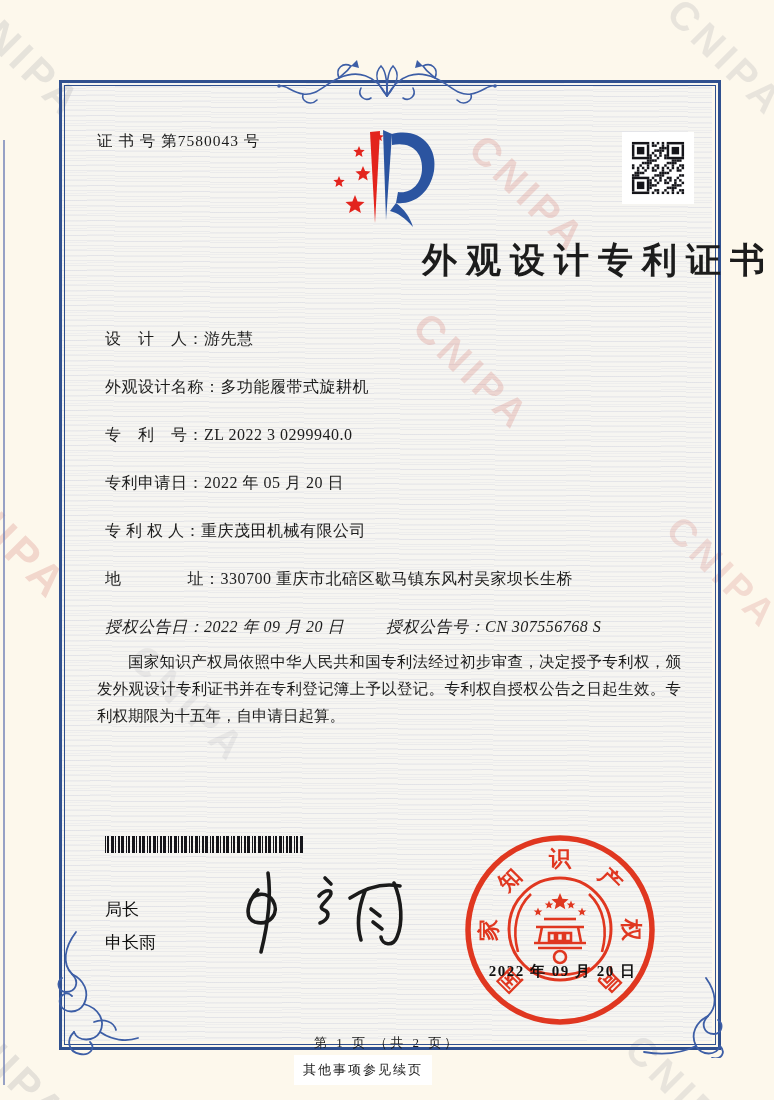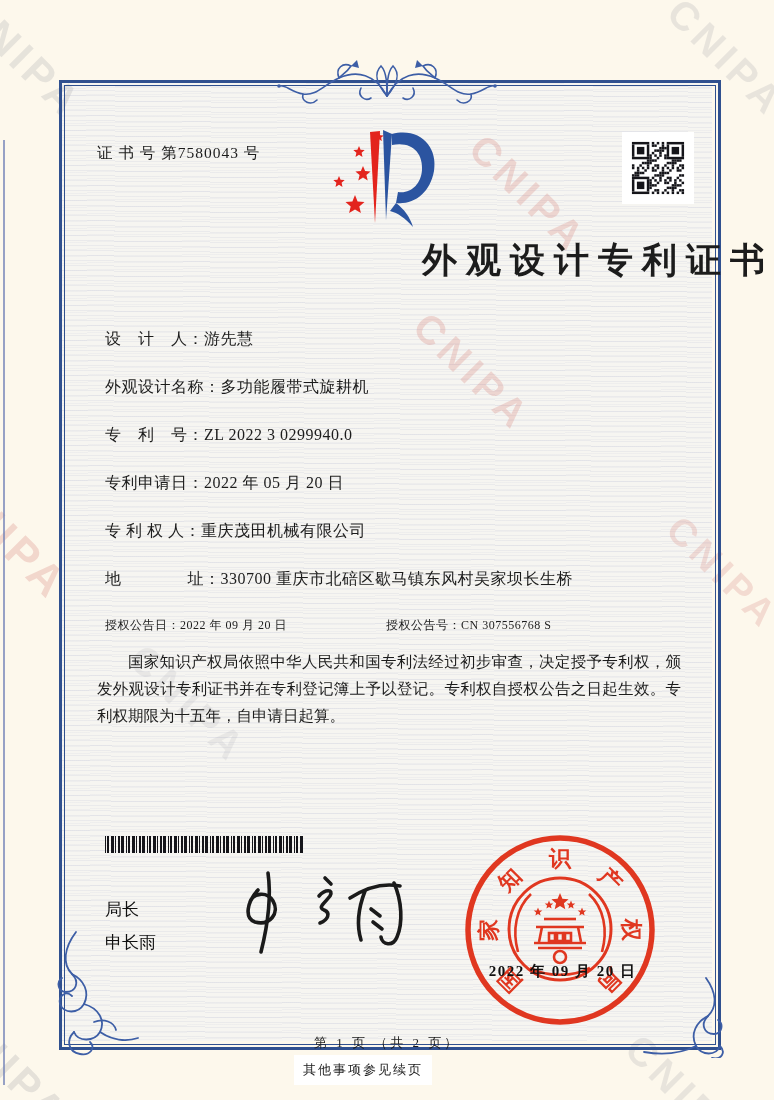--- a/index.html
+++ b/index.html
@@ -13,29 +13,29 @@
   .texture{left:62px;top:83px;width:650px;height:958px;z-index:0;
     background:
       repeating-linear-gradient(0.6deg, rgba(108,118,176,.085) 0 1px, rgba(0,0,0,0) 1px 5px),
       repeating-linear-gradient(-0.6deg, rgba(108,118,176,.055) 0 1px, rgba(0,0,0,0) 1px 7px),
       #f6f5f1;}
   .wm{position:absolute;z-index:1;font-family:"Liberation Sans","DejaVu Sans",sans-serif;
       font-weight:bold;letter-spacing:5px;transform:rotate(45deg);transform-origin:left top;
       pointer-events:none;white-space:nowrap;}
   .edge-line{left:3px;top:140px;width:2px;height:945px;background:#7484b8;opacity:.75;z-index:1;}
   
-  .cert-no{left:97px;top:131px;font-size:15.5px;letter-spacing:1px;z-index:3;margin-top:12px;}
+  .cert-no{left:97px;top:131px;font-size:15.5px;letter-spacing:1px;z-index:3;}
   .logo{left:322px;top:121px;width:135px;height:112px;z-index:3;}
   .qr{left:622px;top:132px;width:72px;height:72px;background:#fff;padding:0;z-index:3;}
   .title{left:0;right:0;top:237px;text-align:right;font-size:35px;font-weight:700;
          letter-spacing:9px;z-index:3;}
   
   .fields{left:105px;top:329px;z-index:3;font-size:16px;letter-spacing:.5px;}
   .field{height:48px;white-space:nowrap;}
-  .grant-row{left:105px;top:617px;z-index:3;font-size:12px;letter-spacing:.5px;white-space:nowrap;}
+  .grant-row{left:105px;top:617px;z-index:3;font-size:16px;letter-spacing:.5px;white-space:nowrap;font-style:italic;}
   .grant-no{position:absolute;left:281px;top:0;white-space:nowrap;}
   .paras{left:97px;top:648px;width:584px;z-index:3;font-size:15.5px;line-height:27px;
          text-align:justify;}
   .paras p{margin:0;text-indent:2em;}
   
   .barcode{left:105px;top:836px;width:202px;height:17px;z-index:3;}
   
   .officer{left:105px;top:893px;z-index:4;font-family:"Liberation Sans","DejaVu Sans",sans-serif;
            font-size:17px;line-height:33px;color:#111;}
   .signature{left:222px;top:866px;width:215px;height:92px;z-index:4;}

